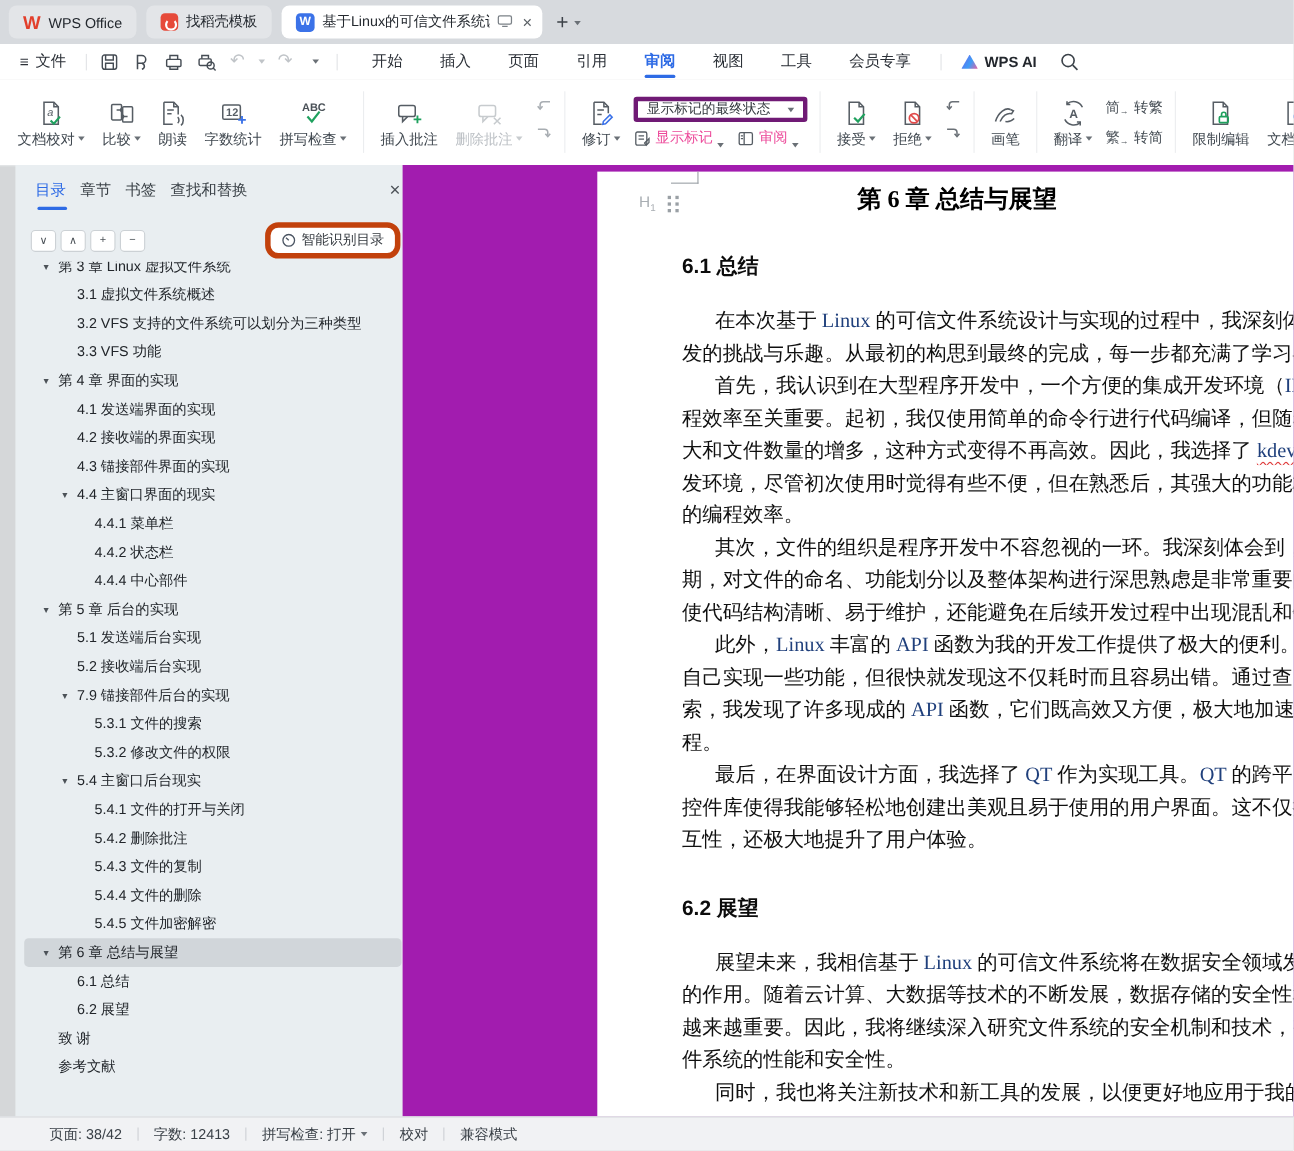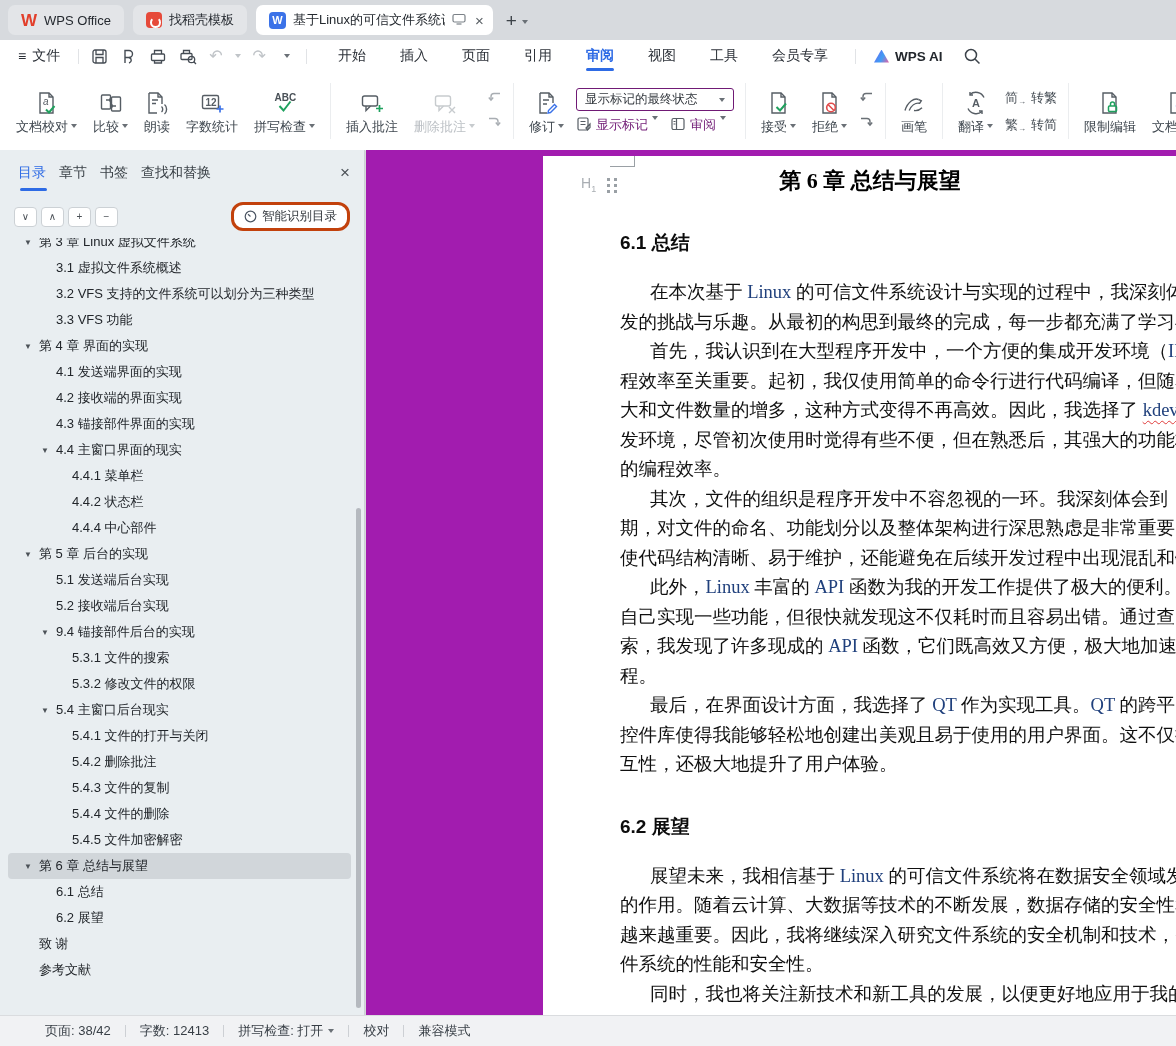--- a/index.html
+++ b/index.html
@@ -35,37 +35,37 @@
   .ribbon{position:absolute;top:72px;left:0;right:0;height:78px;background:#fff;border-bottom:1px solid #e2e4e6;display:flex;align-items:center;padding-left:8px;}
   .rdiv{width:1px;height:56px;background:#ebedef;margin:0 7px;flex:none;}
   .rbtn{display:flex;flex-direction:column;align-items:center;justify-content:center;gap:4px;padding:0 8px;height:66px;font-size:13px;color:#3f474f;flex:none;}
   .rbtn .lbl{display:flex;align-items:center;gap:3px;white-space:nowrap;line-height:1;}
   .rbtn.disabled{color:#bcc0c5;}
   .rbtn.disabled svg *{stroke:#c7cbce !important;}
   .icon26{width:26px;height:26px;display:block;}
   .arrcol{display:flex;flex-direction:column;gap:7px;padding:0 4px;flex:none;}
   .arrbtn{display:block;}
   .col{display:flex;flex-direction:column;gap:5px;flex:none;margin:0 4px;}
-  .mselect{width:158px;height:23px;border:1px solid #701a75;border-radius:3px;background:#fff;font-size:12.5px;color:#33383e;display:flex;align-items:center;justify-content:space-between;padding:0 8px;box-sizing:border-box;}
+  .mselect{width:158px;height:23px;border:4px solid #701a75;border-radius:3px;background:#fff;font-size:12.5px;color:#33383e;display:flex;align-items:center;justify-content:space-between;padding:0 8px;box-sizing:border-box;}
   .rsmrow{display:flex;align-items:center;gap:12px;}
-  .rsm{display:flex;align-items:flex-start;gap:4px;font-size:13px;color:#701a75;}
+  .rsm{display:flex;align-items:flex-end;gap:4px;font-size:13px;color:#ec4899;}
   .convrow{display:flex;align-items:center;gap:5px;font-size:13px;color:#3f474f;height:21px;}
   .convicon{font-size:13px;color:#4a5158;}
   .convicon::after{content:"→";font-size:8px;vertical-align:-2px;color:#4a5158;}
   .launcher{position:absolute;left:1024px;top:132px;font-size:9px;color:#9aa0a5;}
   
-  .sidebar{position:absolute;top:150px;left:0;width:365px;bottom:31px;background:#e9eef1;border-right:1px solid #cbd0d4;box-sizing:border-box;}
+  .sidebar{position:absolute;top:150px;left:14px;width:365px;bottom:31px;background:#e9eef1;border-right:1px solid #cbd0d4;box-sizing:border-box;}
   .sbtabs{display:flex;align-items:center;padding:13px 14px 0 18px;font-size:14px;color:#3a4147;gap:13px;}
   .sbtab{position:relative;padding-bottom:9px;}
   .sbtab.active{color:#2e6be5;}
   .sbtab.active::after{content:"";position:absolute;left:2px;bottom:0;width:27px;height:3px;border-radius:2px;background:#2e6be5;}
   .sbclose{margin-left:auto;font-size:17px;color:#4c5258;padding-bottom:8px;}
   .sbtools{display:flex;align-items:center;margin:11px 14px 0 14px;gap:4px;}
   .sqbtn{width:23px;height:20px;background:#fff;border:1px solid #ccd1d5;border-radius:4px;display:flex;align-items:center;justify-content:center;font-size:10px;color:#4a5056;box-sizing:border-box;}
-  .smart{margin-left:auto;height:23px;border:3px solid #c2410c;border-radius:12px;background:#fff;display:flex;align-items:center;gap:5px;padding:0 10px;font-size:12.5px;color:#33383e;}
+  .smart{margin-left:auto;height:23px;border:5px solid #c2410c;border-radius:12px;background:#fff;display:flex;align-items:center;gap:5px;padding:0 10px;font-size:12.5px;color:#33383e;}
   .toc{position:absolute;top:88px;left:0;right:8px;bottom:2px;overflow:hidden;}
   .toc-row{height:26px;display:flex;align-items:center;font-size:13px;color:#22262b;position:relative;margin:0 5px 0 8px;border-radius:4px;}
   .toc-row:first-child{margin-top:-9px;}
   .toc-row.selected{background:#d1d6da;}
   .toc-row .tri{position:absolute;font-size:8px;color:#4c5258;top:9px;}
   .toc-row.lvl1 .tri{left:16px;}
   .toc-row.lvl2 .tri{left:33px;}
   .toc-label{display:block;white-space:nowrap;overflow:hidden;}
   .lvl1 .toc-label{padding-left:31px;}
   .lvl2 .toc-label{padding-left:48px;}
@@ -484,21 +484,21 @@
         <span class="toc-label">第 5 章 后台的实现</span>
       </div>
       <div class="toc-row lvl2">
         <span class="toc-label">5.1 发送端后台实现</span>
       </div>
       <div class="toc-row lvl2">
         <span class="toc-label">5.2 接收端后台实现</span>
       </div>
       <div class="toc-row lvl2">
         <span class="tri">▼</span>
-        <span class="toc-label">9.4 锚接部件后台的实现</span>
+        <span class="toc-label">7.9 锚接部件后台的实现</span>
       </div>
       <div class="toc-row lvl3">
         <span class="toc-label">5.3.1 文件的搜索</span>
       </div>
       <div class="toc-row lvl3">
         <span class="toc-label">5.3.2 修改文件的权限</span>
       </div>
       <div class="toc-row lvl2">
         <span class="tri">▼</span>
         <span class="toc-label">5.4 主窗口后台现实</span>

